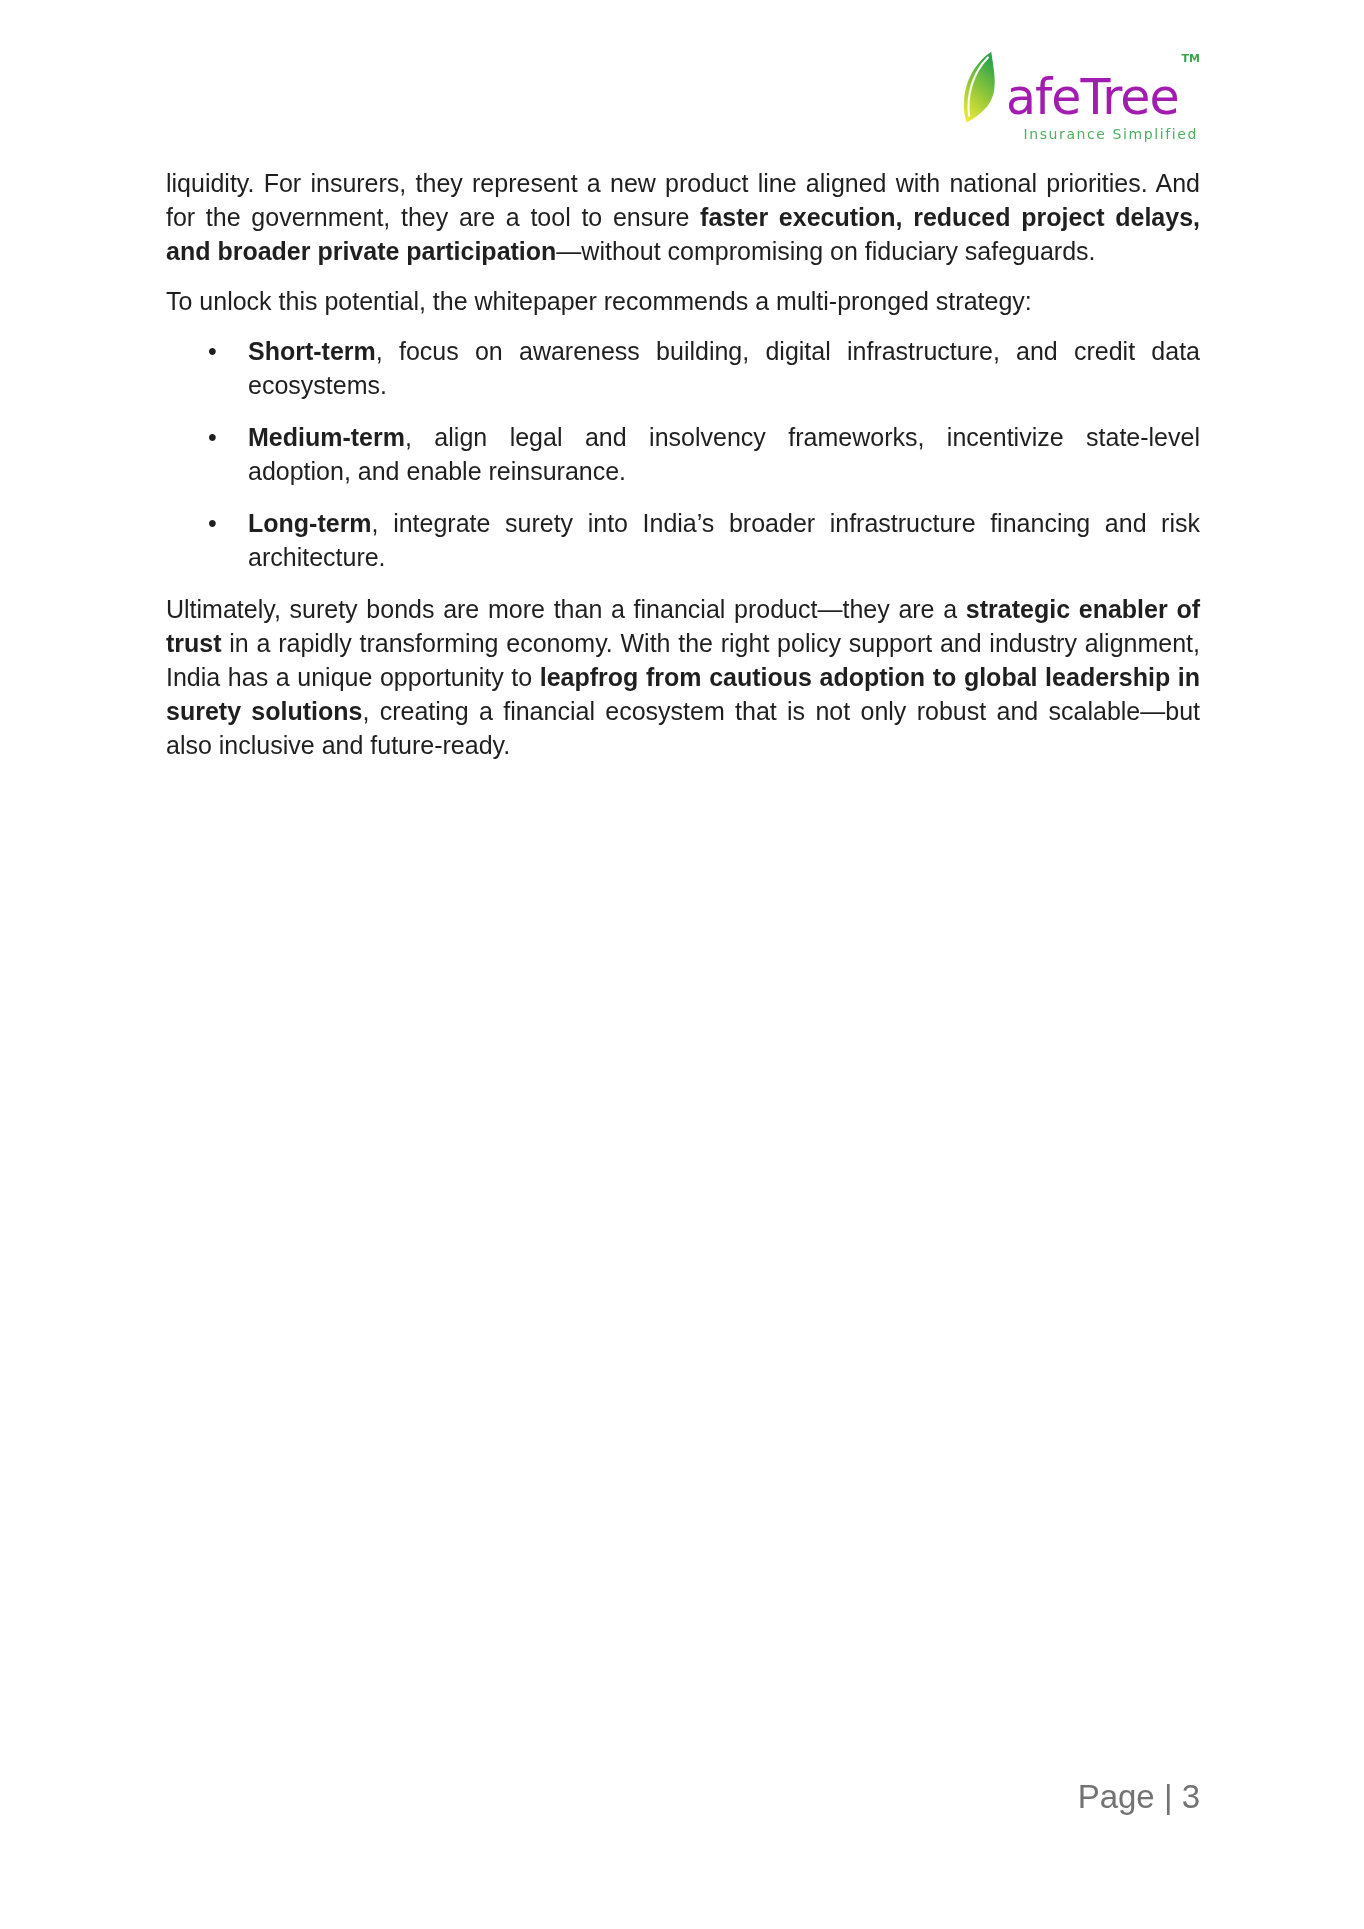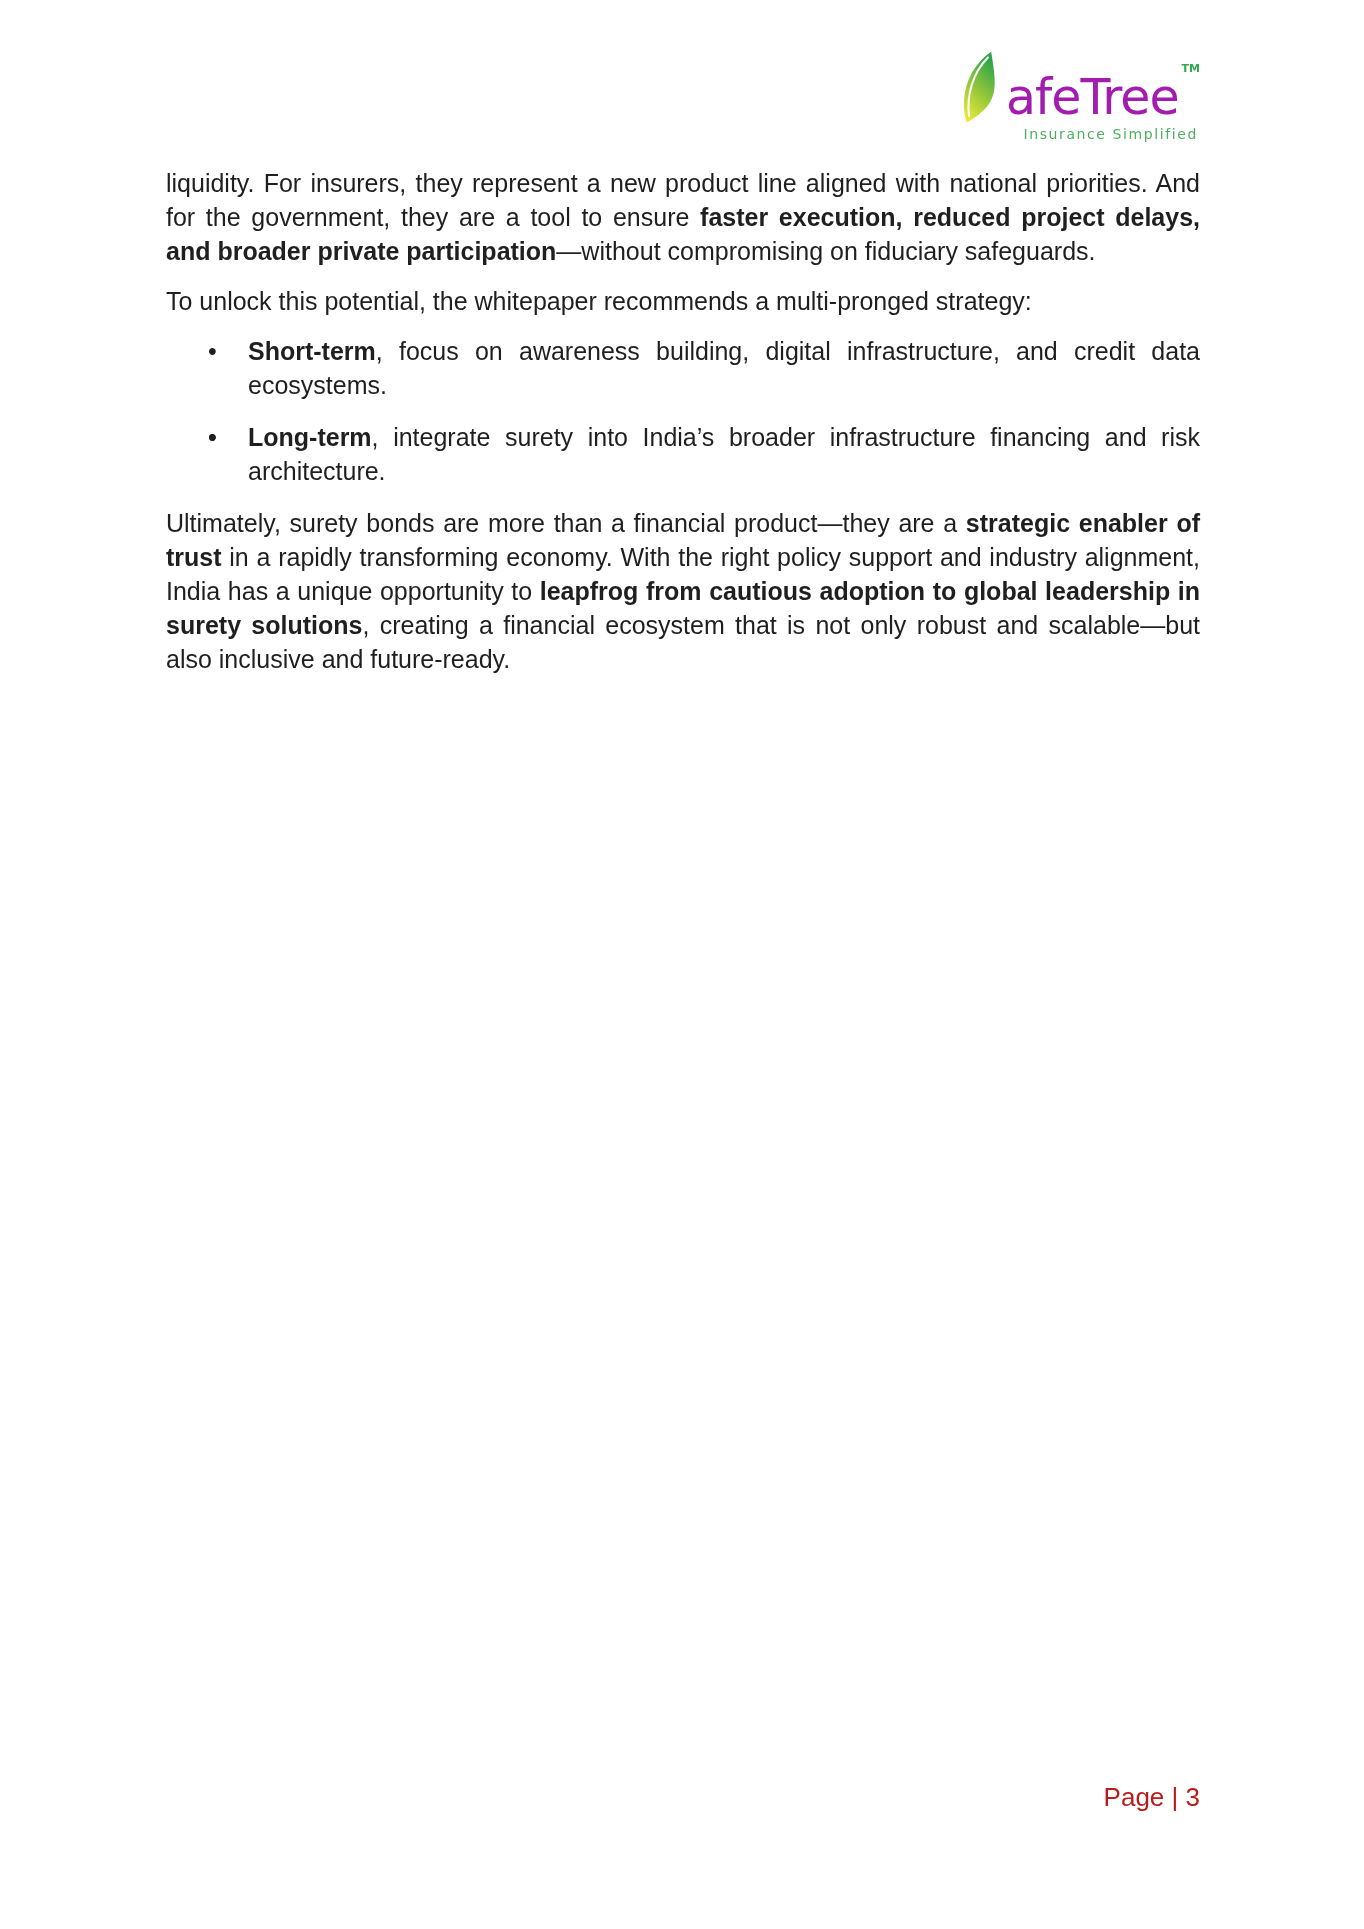--- a/index.html
+++ b/index.html
@@ -35,21 +35,21 @@
     letter-spacing: -1px;
     color: #a21caf;
     line-height: 1;
   }
   .tm {
     font-family: "DejaVu Sans", sans-serif;
     font-size: 11px;
     font-weight: bold;
     color: #33a94c;
     align-self: flex-start;
-    margin-top: 12px;
+    margin-top: 2px;
     margin-left: 3px;
   }
   .tagline {
     font-family: "DejaVu Sans", sans-serif;
     font-size: 14px;
     letter-spacing: 1.6px;
     color: #4daf5f;
     margin-top: 4px;
     padding-right: 2px;
   }
@@ -79,23 +79,23 @@
     position: absolute;
     left: 42px;
     top: 0;
     font-size: 25px;
   }
   
   .footer {
     position: absolute;
     top: 1780px;
     right: 164px;
-    font-size: 26px;
+    font-size: 33px;
     line-height: 34px;
-    color: #b91c1c;
+    color: #737373;
   }
 </style>
 </head>
 <body>
 
 <div class="page">
   <div class="content">
 
     <div class="header">
       <div class="logo-main">
@@ -120,20 +120,21 @@
       <p class="first"><span>liquidity. For insurers, they represent a new product line aligned with national priorities. And for the government, they are a tool to ensure </span><b>faster execution, reduced project delays, and broader private participation</b><span>—without compromising on fiduciary safeguards.</span></p>
       <p><span>To unlock this potential, the whitepaper recommends a multi-pronged strategy:</span></p>
 
       <ul class="strategy">
         <li>
           <span class="bullet">•</span>
           <span><b>Short-term</b><span>, focus on awareness building, digital infrastructure, and credit data ecosystems.</span></span>
         </li>
         <li>
           <span class="bullet">•</span>
+          <span><b>Medium-term</b><span>, align legal and insolvency frameworks, incentivize state-level adoption, and enable reinsurance.</span></span>
         </li>
         <li>
           <span class="bullet">•</span>
           <span><b>Long-term</b><span>, integrate surety into India’s broader infrastructure financing and risk architecture.</span></span>
         </li>
       </ul>
 
       <p><span>Ultimately, surety bonds are more than a financial product—they are a </span><b>strategic enabler of trust</b><span> in a rapidly transforming economy. With the right policy support and industry alignment, India has a unique opportunity to </span><b>leapfrog from cautious adoption to global leadership in surety solutions</b><span>, creating a financial ecosystem that is not only robust and scalable—but also inclusive and future-ready.</span></p>
     </div>
   </div>

